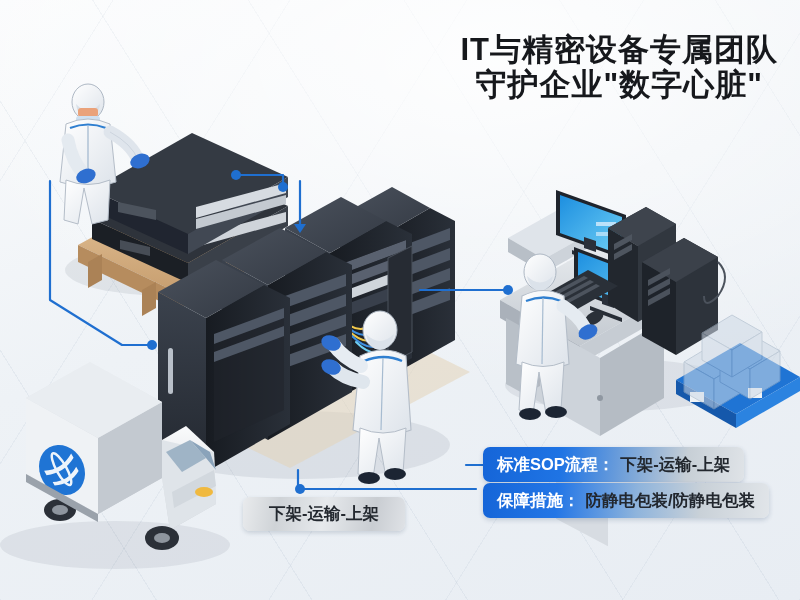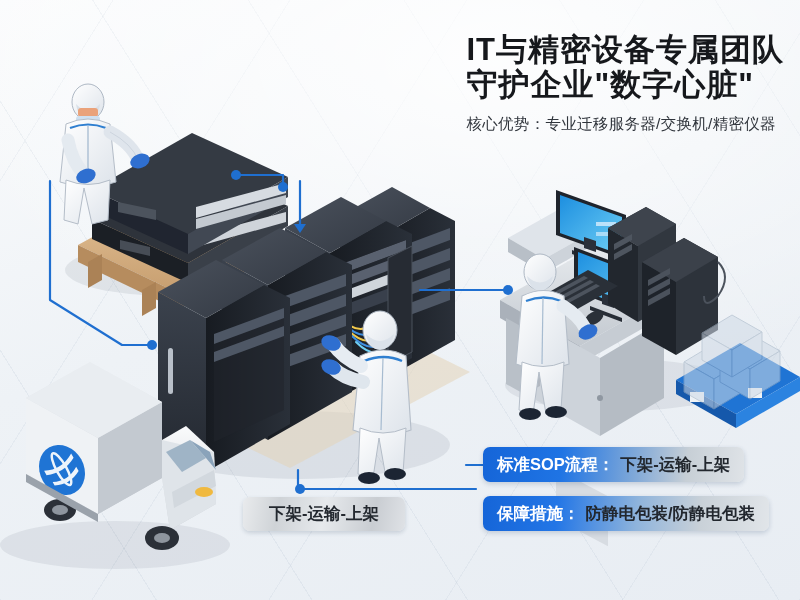--- a/index.html
+++ b/index.html
@@ -15,38 +15,38 @@
   .bg-grid{position:absolute;inset:0;
     background-image:
       repeating-linear-gradient(58deg, rgba(150,168,190,.13) 0 1px, transparent 1px 132px),
       repeating-linear-gradient(-58deg, rgba(150,168,190,.11) 0 1px, transparent 1px 150px);
     pointer-events:none;}
   .bg-sheen{position:absolute;inset:0;
     background:radial-gradient(120% 90% at 62% 10%, rgba(255,255,255,.85) 0%, rgba(255,255,255,0) 60%);
     pointer-events:none;}
 
   
-  .headline{position:absolute;right:16px;top:32px;text-align:left;z-index:60;}
+  .headline{position:absolute;right:22px;top:32px;text-align:center;z-index:60;}
   .hl1,.hl2{font-weight:bold;color:#16181c;letter-spacing:1px;line-height:1.14;white-space:nowrap;}
   .hl1{font-size:31px;}
   .hl2{font-size:31px;}
   .hl3{font-size:15.5px;color:#30353c;margin-top:11px;white-space:nowrap;letter-spacing:.3px;}
 
   
   .wires{position:absolute;inset:0;z-index:30;pointer-events:none;}
 
   
   .callout{position:absolute;z-index:70;display:flex;align-items:center;
     border-radius:7px;padding:0 14px;white-space:nowrap;
     box-shadow:0 2px 5px rgba(30,60,100,.20);}
   .callout .cl-a{font-size:16.5px;font-weight:bold;color:#ffffff;}
   .callout .cl-b{font-size:16.5px;font-weight:bold;color:#22272e;margin-left:6px;}
   #callout-sop{left:483px;top:447px;height:35px;
     background:linear-gradient(95deg,#1565d8 0%,#1f74e4 30%,#7fa8d8 58%,#c7cfd6 78%,#dfe3e7 100%);align-items:center;}
-  #callout-guarantee{left:483px;top:496px;height:35px;
+  #callout-guarantee{left:483px;top:483px;height:35px;
     background:linear-gradient(95deg,#1565d8 0%,#2376e6 26%,#8fb4dc 54%,#c9d1d8 76%,#e1e5e9 100%);}
 
   .pill{position:absolute;z-index:70;display:flex;align-items:center;justify-content:center;
     left:243px;top:497px;width:162px;height:34px;border-radius:7px;
     background:linear-gradient(100deg,#e9ebed 0%,#cfd3d7 22%,#e6e9ec 50%,#c9cdd2 80%,#dfe2e6 100%);
     box-shadow:0 2px 4px rgba(40,60,90,.18);}
   .pill span{font-size:16.5px;font-weight:bold;color:#23282f;}
 
   
   .art{position:absolute;inset:0;z-index:20;}
@@ -420,21 +420,20 @@
       <circle cx="152" cy="345" r="5"></circle>
       <circle cx="508" cy="290" r="5"></circle>
       <circle cx="300" cy="489" r="5"></circle>
       <circle cx="236" cy="175" r="5"></circle>
     </g>
   </svg>
 
   <div class="headline">
     <div class="hl1">IT与精密设备专属团队</div>
     <div class="hl2">守护企业"数字心脏"</div>
-    <div class="hl3">核心优势：专业迁移服务器/交换机/精密仪器</div>
   </div>
 
   <div class="callout" id="callout-sop">
     <span class="cl-a">标准SOP流程：</span>
     <span class="cl-b">下架-运输-上架</span>
   </div>
   <div class="callout" id="callout-guarantee">
     <span class="cl-a">保障措施：</span>
     <span class="cl-b">防静电包装/防静电包装</span>
   </div>

